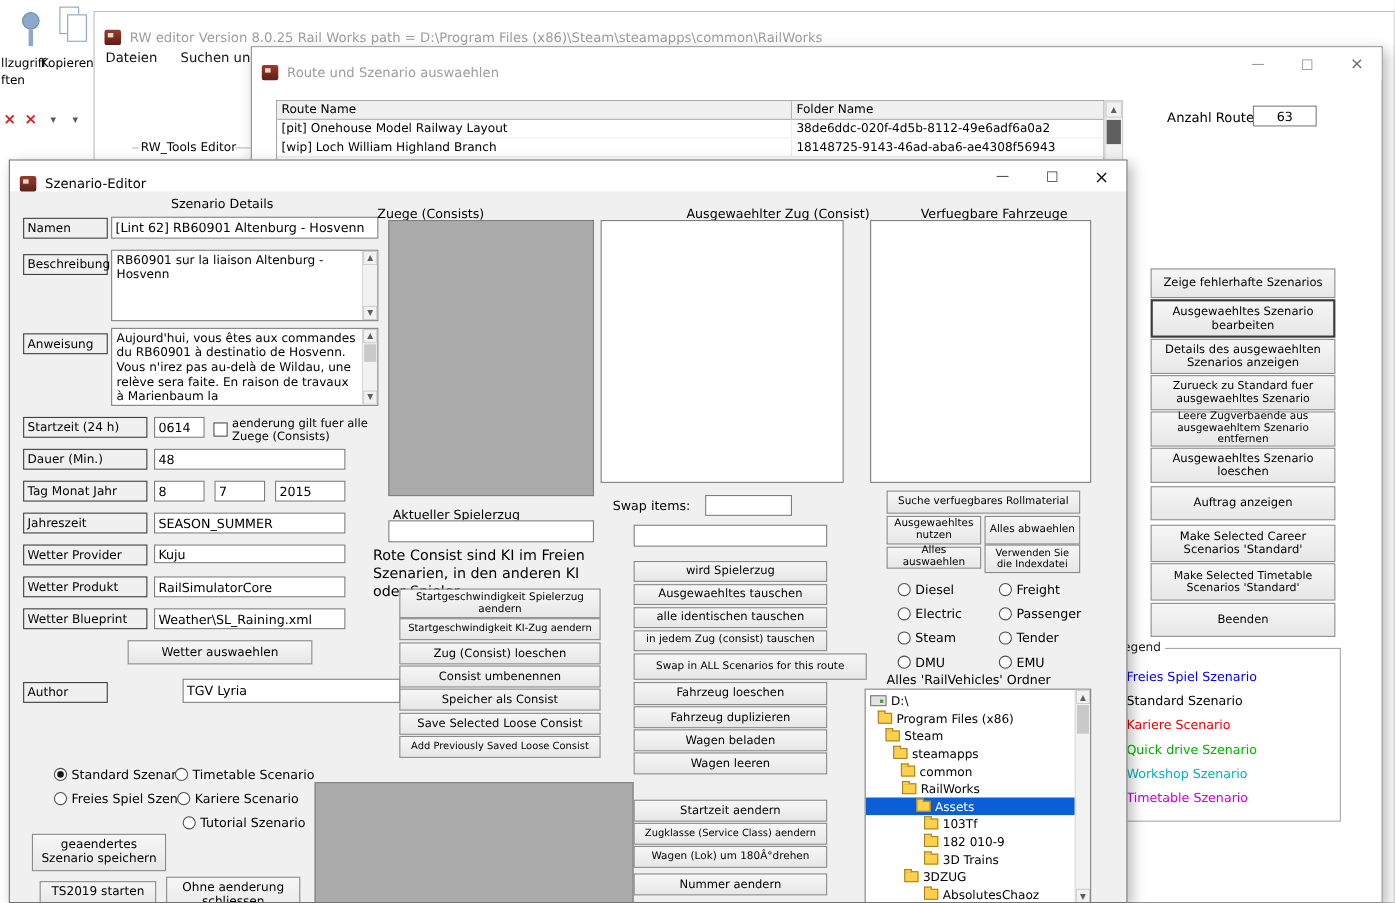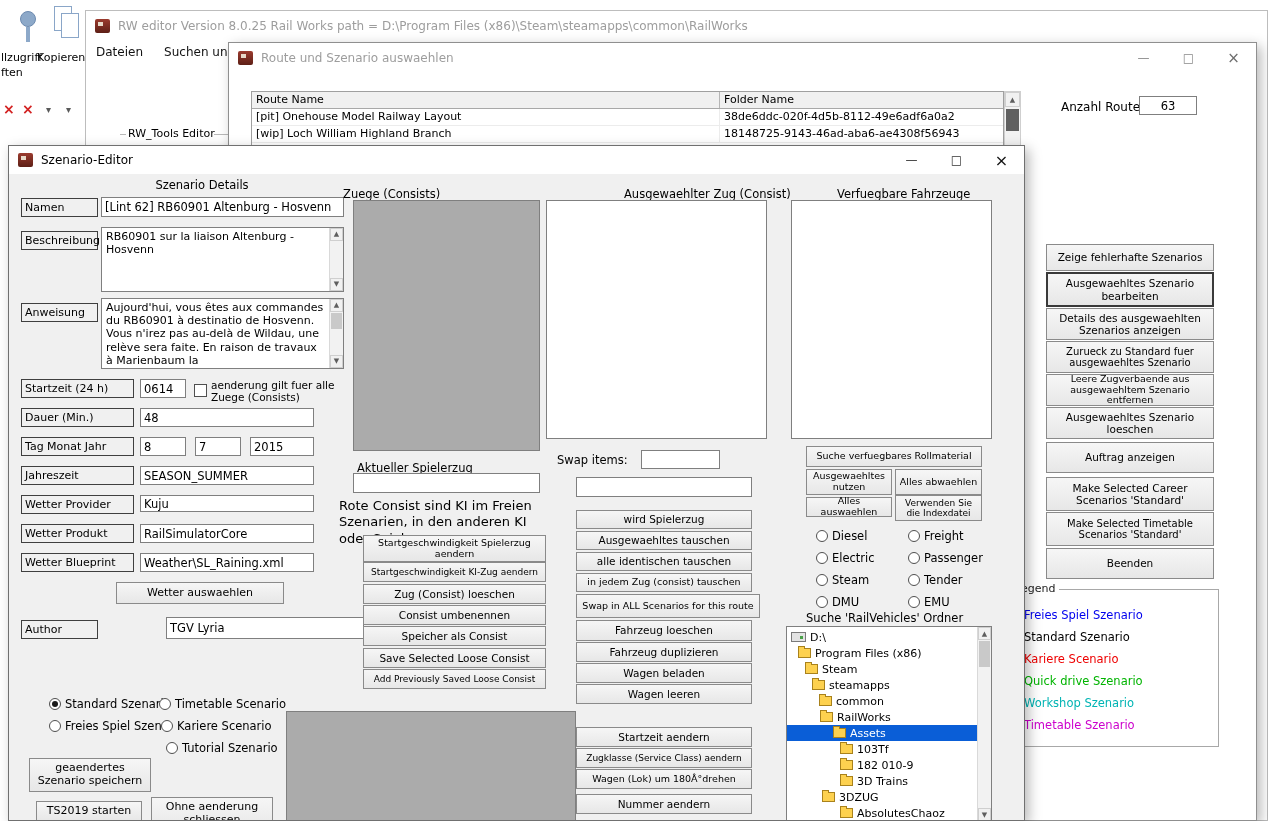--- a/index.html
+++ b/index.html
@@ -1,21 +1,21 @@
 <!DOCTYPE html>
 <html><head>
 <meta charset="utf-8">
 <style>
 *{margin:0;padding:0;box-sizing:border-box}
 html,body{background:#e9e9e9}
 body{font-family:"DejaVu Sans","Liberation Sans",sans-serif;color:#000}
 #root{position:relative;width:1268px;height:821px;background:#ffffff;overflow:hidden}
 .abs{position:absolute}
 .window{position:absolute;border:1px solid #8f8f8f;box-shadow:4px 4px 12px rgba(0,0,0,.28);overflow:hidden}
-.titlebar{position:absolute;left:0;top:0;right:0;background:#fff;display:flex;align-items:center;gap:8px;padding-left:9px}
+.titlebar{position:absolute;left:0;top:0;right:0;background:#fff;display:flex;align-items:flex-end;gap:8px;padding-left:9px}
 .title-text{font-size:12px;white-space:nowrap}
 .inactive{color:#9d9d9d}
 .win-ctrls{position:absolute;top:0;right:0;display:flex;height:100%}
 .win-ctrl{width:45px;display:flex;align-items:center;justify-content:center;font-size:12px;color:#8a8a8a}
 .app-icon{width:15px;height:14px;border-radius:2px;background:linear-gradient(#9b3b2e,#5d1f16);position:relative;flex:none}
 .app-icon::after{content:"";position:absolute;left:3px;top:3px;width:5px;height:4px;background:#e8d9c8}
 .btn{position:absolute;background:linear-gradient(#f6f6f6,#e7e7e7);border:1px solid #8a8a8a;font-size:10.5px;line-height:1.15;display:flex;align-items:center;justify-content:center;text-align:center;padding:1px 3px;color:#000;cursor:default}
 .btn.focused{border:2px solid #3a3a3a}
 .fs9{font-size:9px}.fs95{font-size:9.5px}.fs10{font-size:10px}
 .lbl{position:absolute;font-size:11.5px;color:#000;white-space:nowrap}
@@ -245,21 +245,21 @@
     <div class="listbox" style="left:537px;top:54px;width:221px;height:239px"></div>
 
     <span class="lbl" style="left:548px;top:307px">Swap items:</span>
     <div class="field" style="left:632px;top:304px;width:79px;height:19px"></div>
     <div class="field" style="left:567px;top:331px;width:176px;height:20px"></div>
 
     <div class="btn" style="left:567px;top:364px;width:176px;height:19px">wird Spielerzug</div>
     <div class="btn" style="left:567px;top:385px;width:176px;height:19px">Ausgewaehltes tauschen</div>
     <div class="btn" style="left:567px;top:406px;width:176px;height:19px">alle identischen tauschen</div>
     <div class="btn fs95" style="left:567px;top:427px;width:176px;height:19px">in jedem Zug (consist) tauschen</div>
-    <div class="btn fs95" style="left:567px;top:448px;width:184px;height:24px">Swap in ALL Scenarios for this route</div>
+    <div class="btn fs95" style="left:567px;top:448px;width:212px;height:24px">Swap in ALL Scenarios for this route</div>
     <div class="btn" style="left:567px;top:474px;width:176px;height:21px">Fahrzeug loeschen</div>
     <div class="btn" style="left:567px;top:496px;width:176px;height:20px">Fahrzeug duplizieren</div>
     <div class="btn" style="left:567px;top:517px;width:176px;height:20px">Wagen beladen</div>
     <div class="btn" style="left:567px;top:538px;width:176px;height:20px">Wagen leeren</div>
 
     <div class="btn" style="left:567px;top:581px;width:176px;height:20px">Startzeit aendern</div>
     <div class="btn fs9" style="left:567px;top:602px;width:176px;height:20px">Zugklasse (Service Class) aendern</div>
     <div class="btn fs95" style="left:567px;top:623px;width:176px;height:20px">Wagen (Lok) um 180Â°drehen</div>
     <div class="btn" style="left:567px;top:648px;width:176px;height:20px">Nummer aendern</div>
 
@@ -283,21 +283,21 @@
 
     <span class="radio" style="left:899px;top:384px"></span>
     <span class="lbl" style="left:915px;top:383px">Freight</span>
     <span class="radio" style="left:899px;top:406px"></span>
     <span class="lbl" style="left:915px;top:405px">Passenger</span>
     <span class="radio" style="left:899px;top:428px"></span>
     <span class="lbl" style="left:915px;top:427px">Tender</span>
     <span class="radio" style="left:899px;top:450px"></span>
     <span class="lbl" style="left:915px;top:449px">EMU</span>
 
-    <span class="lbl" style="left:797px;top:465px">Suche 'RailVehicles' Ordner</span>
+    <span class="lbl" style="left:797px;top:465px">Alles 'RailVehicles' Ordner</span>
 
     <div class="tree" style="left:777px;top:480px;width:206px;height:196px">
       <div style="padding-top:2px">
         <div class="tree-row" style="padding-left:4px">
             <span class="drive-icon"></span>
             <span>D:\</span>
           </div>
         <div class="tree-row" style="padding-left:11px">
             <span class="folder"></span>
             <span>Program Files (x86)</span>

